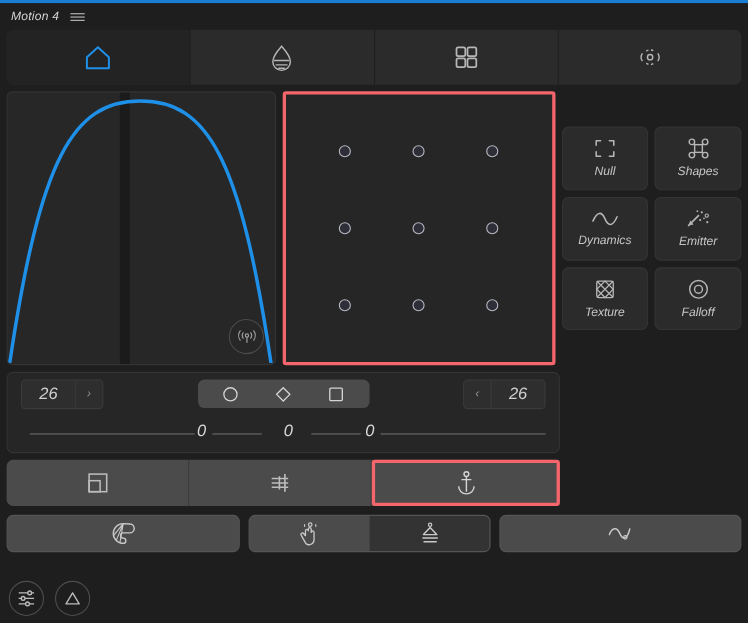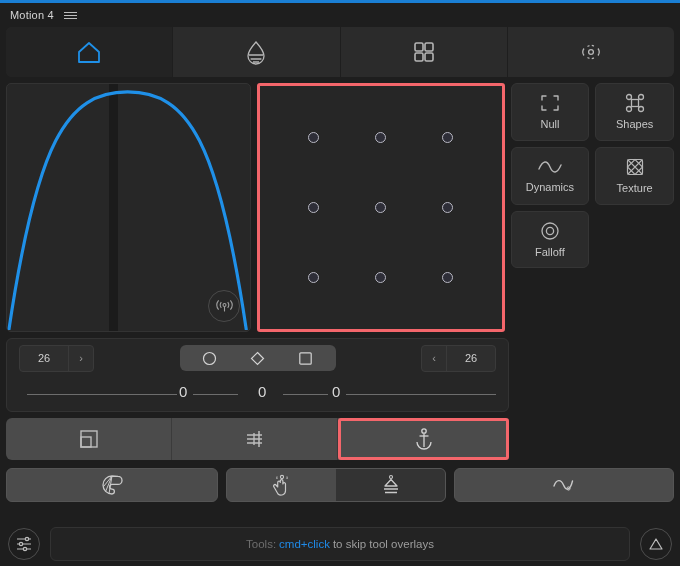--- a/index.html
+++ b/index.html
@@ -4,21 +4,21 @@
 <style>
   html,body{margin:0;padding:0;}
   body{
     width:680px;height:566px;
     background:#1e1e1e;
     font-family:"Liberation Sans", sans-serif;
     color:#cfcfcf;
     overflow:hidden;
     -webkit-font-smoothing:antialiased;
   }
-  .app{position:relative;width:680px;height:566px;background:#1e1e1e;display:flex;flex-direction:column;}
+  .app{position:relative;width:680px;height:566px;background:#1e1e1e;display:flex;flex-direction:column;font-style:italic;}
 
   
   .accent-bar{height:3px;width:100%;background:#1a7fd4;flex:none;}
 
   
   .titlebar{height:24px;flex:none;display:flex;align-items:center;padding:0 0 0 10px;background:#1e1e1e;}
   .title-text{font-size:11px;color:#d4d4d4;letter-spacing:.2px;}
   .hamburger{margin-left:10px;display:flex;flex-direction:column;justify-content:center;gap:2px;width:13px;cursor:pointer;}
   .hamburger i{display:block;height:1px;background:#bdbdbd;width:100%;}
 
@@ -33,29 +33,29 @@
   .main{flex:none;display:flex;padding:6px 6px 0 6px;gap:6px;height:255px;box-sizing:border-box;}
 
   .curve-panel{position:relative;width:246px;height:249px;background:#272727;border-radius:5px;border:1px solid #333;box-sizing:border-box;overflow:hidden;}
   .curve-band{position:absolute;left:42%;top:0;width:9px;height:100%;background:#1b1b1b;}
   .curve-svg{position:absolute;inset:0;}
   .signal-btn{position:absolute;right:10px;bottom:9px;width:30px;height:30px;border-radius:50%;border:1px solid #4a4a4a;display:flex;align-items:center;justify-content:center;cursor:pointer;}
 
   .grid-panel{position:relative;width:248px;height:249px;background:#262626;border:3px solid #f4666b;border-radius:3px;box-sizing:border-box;display:grid;grid-template-columns:repeat(3,1fr);grid-template-rows:repeat(3,1fr);place-items:center;padding:16px 20px;}
   .anchor-dot{width:11px;height:11px;border-radius:50%;background:#2e2e38;border:1.5px solid #b9b9c4;cursor:pointer;box-sizing:border-box;}
 
-  .tools-col{width:164px;display:grid;grid-template-columns:1fr 1fr;grid-template-rows:repeat(4,1fr);gap:6px;height:249px;}
+  .tools-col{width:164px;display:grid;grid-template-columns:1fr 1fr;grid-template-rows:repeat(4,1fr);gap:6px;height:249px;margin-top:32px;}
   .tool-btn{background:#2b2b2b;border:1px solid #353535;border-radius:6px;display:flex;flex-direction:column;align-items:center;justify-content:center;gap:5px;cursor:pointer;box-sizing:border-box;}
   .tool-btn .tl-label{font-size:11px;color:#c6c6c6;}
 
   
   .ctrl-row{margin:6px 6px 0 6px;height:74px;background:#262626;border:1px solid #333;border-radius:6px;box-sizing:border-box;position:relative;width:503px;}
   .ctrl-top{display:flex;align-items:center;height:38px;padding:0 12px;box-sizing:border-box;}
   .stepper{display:flex;height:25px;border-radius:4px;overflow:hidden;background:#2e2e2e;border:1px solid #3a3a3a;}
-  .stepper .val{min-width:36px;display:flex;align-items:center;justify-content:center;font-size:11px;color:#d0d0d0;padding:0 6px;cursor:text;}
+  .stepper .val{min-width:36px;display:flex;align-items:center;justify-content:center;font-size:15px;color:#d0d0d0;padding:0 6px;cursor:text;}
   .stepper .arw{width:24px;display:flex;align-items:center;justify-content:center;border-left:1px solid #3a3a3a;cursor:pointer;color:#9a9a9a;font-size:11px;}
   .stepper .arw.left{border-left:none;border-right:1px solid #3a3a3a;}
   .shape-group{margin:0 auto;display:flex;background:#4b4b4b;border-radius:6px;height:26px;align-items:center;padding:0 6px;}
   .shape-btn{width:48px;height:26px;display:flex;align-items:center;justify-content:center;cursor:pointer;}
 
   .ctrl-bottom{position:relative;height:34px;}
   .track{position:absolute;height:1px;background:#6d6d6d;top:17px;}
   .zero{position:absolute;top:6px;font-size:15px;color:#d8d8d8;font-family:"Liberation Sans",sans-serif;cursor:pointer;}
 
   
@@ -178,20 +178,33 @@
         <span class="tl-label">Shapes</span>
       </div>
 
       <div class="tool-btn">
         <svg width="26" height="18" viewBox="0 0 26 18">
           <path d="M2 11 C 6 2, 10 2, 13 9 C 16 16, 20 16, 24 7" fill="none" stroke="#b6b6b6" stroke-width="1.4" stroke-linecap="round"></path>
         </svg>
         <span class="tl-label">Dynamics</span>
       </div>
 
+      <div class="tool-btn">
+        <svg width="24" height="20" viewBox="0 0 24 20">
+          <path d="M3 16 L12 7" stroke="#b6b6b6" stroke-width="1.6" stroke-linecap="round"></path>
+          <path d="M3 16 L7.5 15 L4.5 11.5 Z" fill="#b6b6b6"></path>
+          <circle cx="15" cy="4" r="1" fill="#b6b6b6"></circle>
+          <circle cx="19.5" cy="7" r="1.5" fill="none" stroke="#b6b6b6" stroke-width="1"></circle>
+          <circle cx="13.5" cy="11" r="1" fill="#b6b6b6"></circle>
+          <circle cx="20" cy="13" r="1" fill="#b6b6b6"></circle>
+          <circle cx="17" cy="9.5" r=".8" fill="#b6b6b6"></circle>
+          <circle cx="11" cy="3" r=".8" fill="#b6b6b6"></circle>
+        </svg>
+        <span class="tl-label">Emitter</span>
+      </div>
 
 
       <div class="tool-btn">
         <svg width="22" height="20" viewBox="0 0 22 20">
           <rect x="3.5" y="2.5" width="15" height="15" rx="2" fill="none" stroke="#b6b6b6" stroke-width="1.2"></rect>
           <path d="M3.5 10 L11 2.5 L18.5 10 L11 17.5 Z" fill="none" stroke="#b6b6b6" stroke-width="1.1"></path>
           <path d="M3.5 2.5 L18.5 17.5 M18.5 2.5 L3.5 17.5" stroke="#b6b6b6" stroke-width="1.1"></path>
         </svg>
         <span class="tl-label">Texture</span>
       </div>
@@ -313,25 +326,20 @@
   <div class="statusbar">
     <div class="round-btn">
       <svg width="18" height="18" viewBox="0 0 18 18">
         <path d="M2 4 H16 M2 9 H16 M2 14 H16" stroke="#bdbdbd" stroke-width="1.2"></path>
         <circle cx="12" cy="4" r="1.7" fill="#2b2b2b" stroke="#bdbdbd" stroke-width="1.2"></circle>
         <circle cx="6" cy="9" r="1.7" fill="#2b2b2b" stroke="#bdbdbd" stroke-width="1.2"></circle>
         <circle cx="10" cy="14" r="1.7" fill="#2b2b2b" stroke="#bdbdbd" stroke-width="1.2"></circle>
       </svg>
     </div>
 
-    <div class="status-msg">
-      <b>Tools:</b>
-      <span class="kbd">cmd+click</span>
-      <span>to skip tool overlays</span>
-    </div>
 
     <div class="round-btn">
       <svg width="18" height="18" viewBox="0 0 18 18">
         <path d="M9 4 L15 14 H3 Z" fill="none" stroke="#bdbdbd" stroke-width="1.2" stroke-linejoin="round"></path>
       </svg>
     </div>
   </div>
 
 </div>
 

